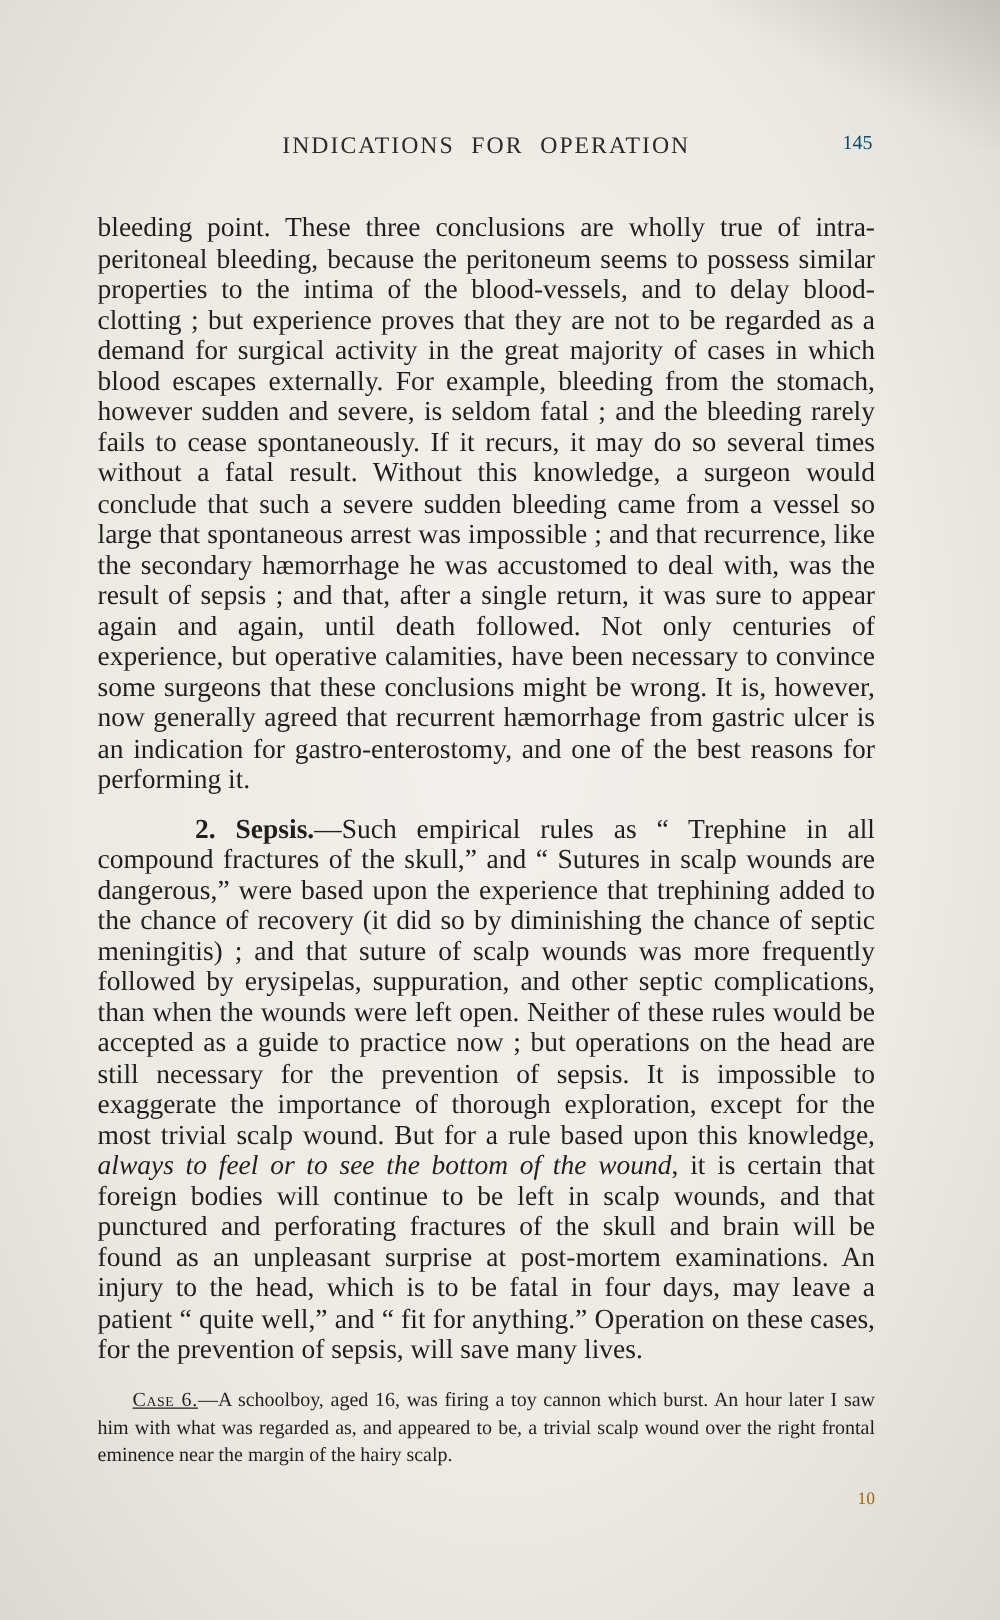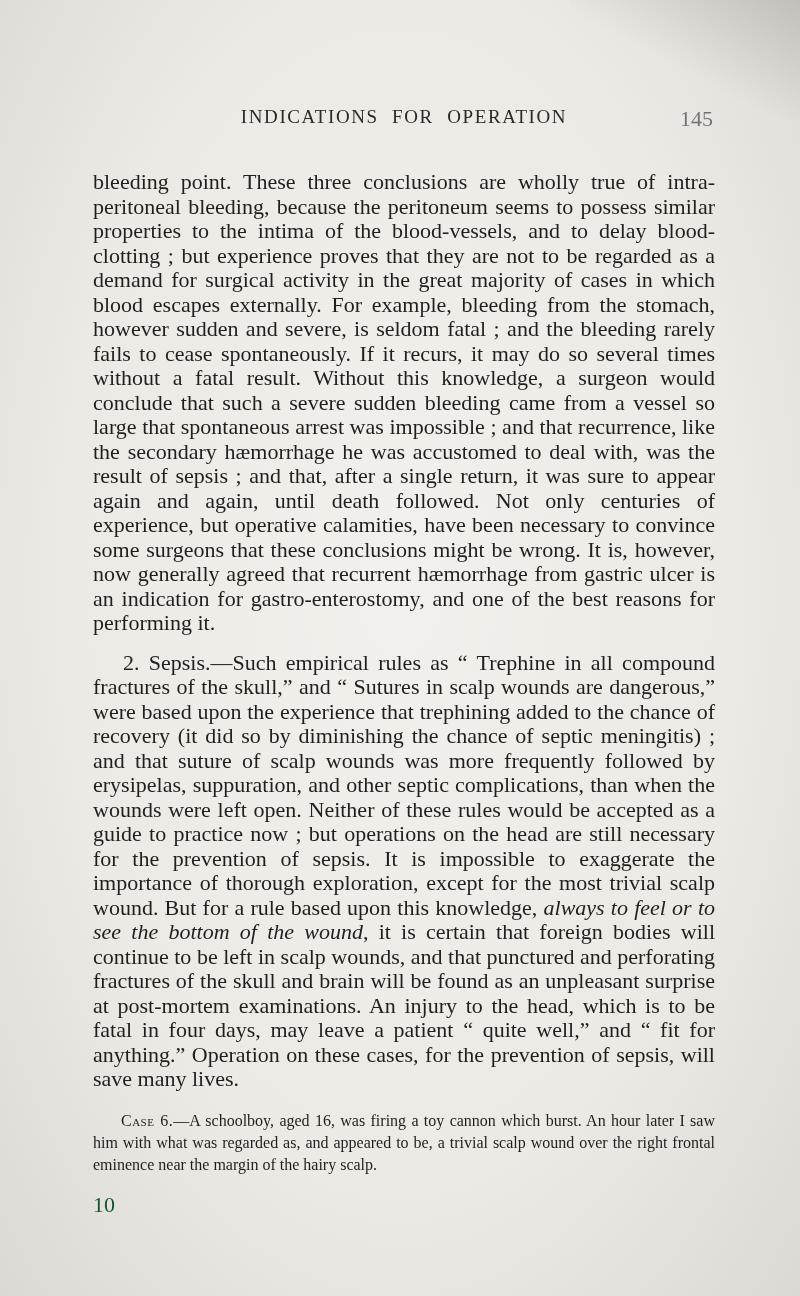--- a/index.html
+++ b/index.html
@@ -28,69 +28,69 @@
     position: absolute;
     top: 0;
     right: 0;
     width: 230px;
     height: 120px;
     pointer-events: none;
     background: linear-gradient(to bottom left, rgba(88,86,80,0.22) 0%, rgba(88,86,80,0.0) 55%);
   }
   .content {
     position: absolute;
-    left: 93px;
+    left: 78px;
     top: 106px;
     width: 622px;
   }
   .header-row {
     position: relative;
     height: 28px;
     margin-bottom: 36px;
   }
   .running-title {
     text-align: center;
     font-size: 19px;
     letter-spacing: 1.6px;
     word-spacing: 7px;
     color: #2b2a27;
   }
   .page-number {
     position: absolute;
     right: 2px;
     top: 0;
-    font-size: 22px;
-    color: #737373;
+    font-size: 16px;
+    color: #0c4a6e;
   }
   p {
     margin: 0;
     text-align: justify;
     font-size: 22px;
     line-height: 24.5px;
   }
   p.section {
     margin-top: 15px;
     text-indent: 30px;
   }
   .case-para {
     font-size: 16px;
     line-height: 22px;
     text-indent: 28px;
   }
   .case-first {
     margin-top: 18px;
   }
-  .bold { font-weight: normal; }
+  .bold { font-weight: bold; margin-left: 48px; }
   .italic { font-style: italic; }
-  .smallcaps { font-variant: small-caps; letter-spacing: 0.5px; }
+  .smallcaps { font-variant: small-caps; letter-spacing: 0.5px; text-decoration: underline; }
   .footer-mark {
-    text-align: left;
+    text-align: right;
     margin-top: 16px;
-    font-size: 22px;
-    color: #14532d;
+    font-size: 14px;
+    color: #a16207;
   }
 </style>
 </head>
 <body>
 
 <div class="page">
   <div class="page-vignette"></div>
   <div class="corner-shade"></div>
 
   <div class="content">

